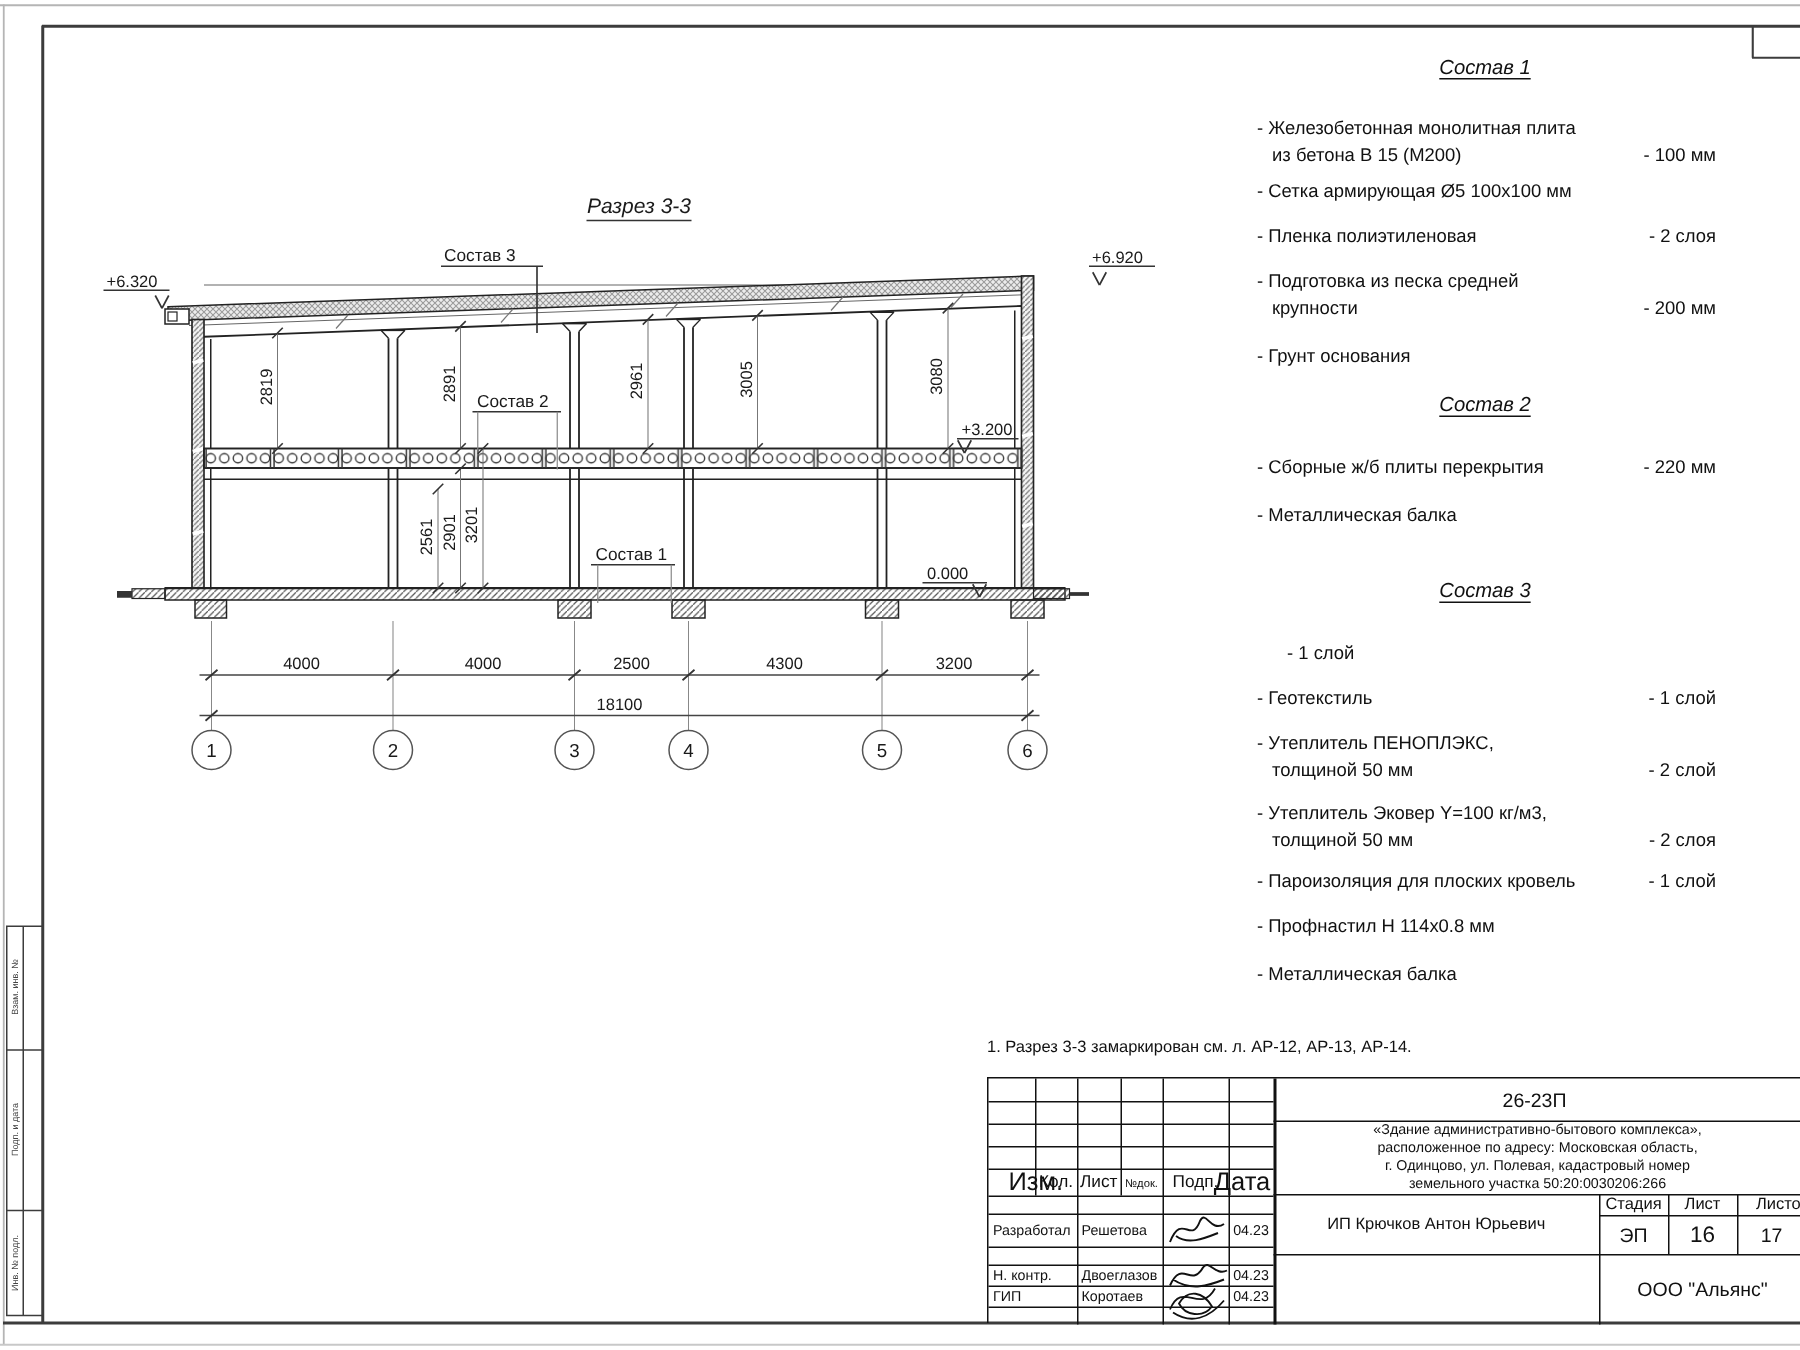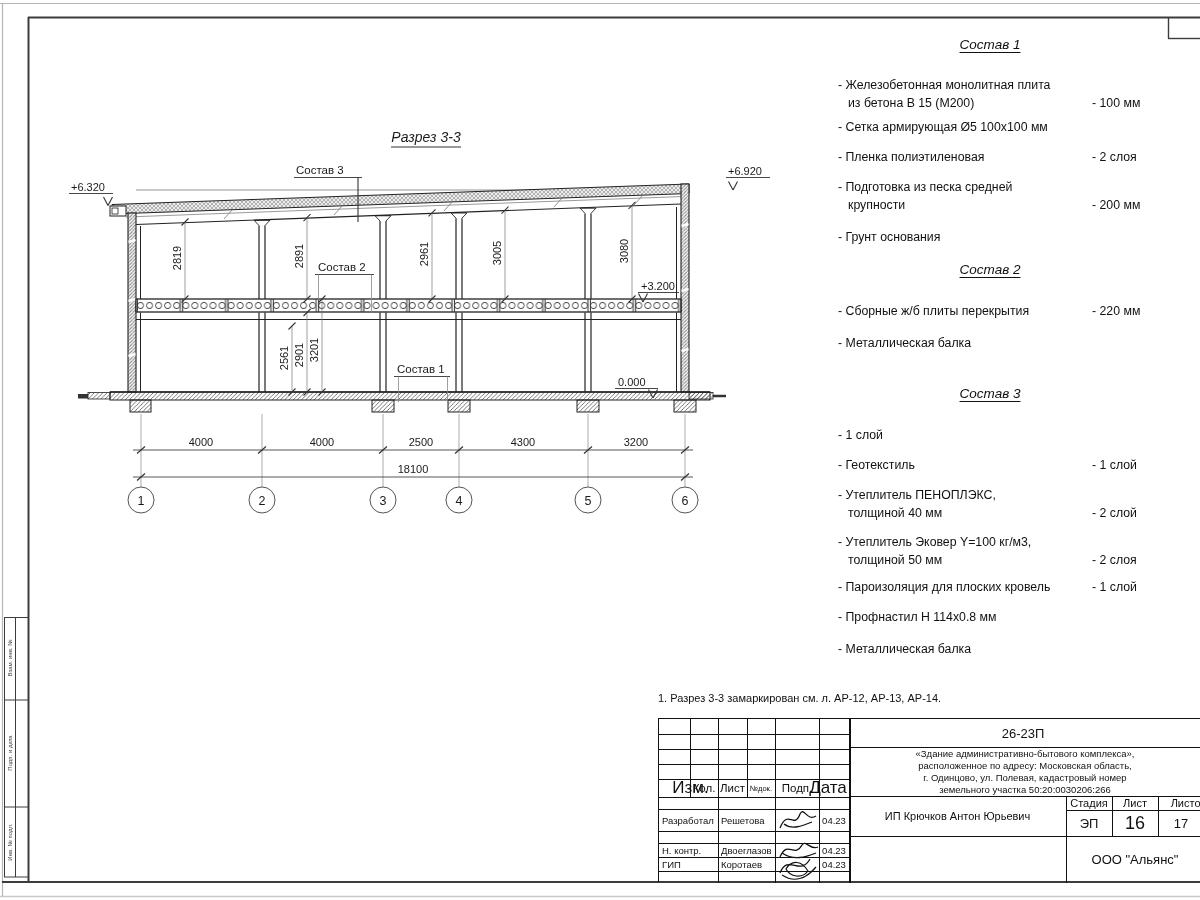--- a/index.html
+++ b/index.html
@@ -14,21 +14,21 @@
   .ttl{font-size:14px;font-style:italic;}
   .marg{font-size:6px;fill:#444;}
 
   
   .comp-h{position:absolute;left:832px;width:316px;text-align:center;font-style:italic;
           font-size:13.5px;line-height:20px;}
   .comp-h span{text-decoration:underline;text-underline-offset:3px;}
   .comp-item{position:absolute;left:838px;width:306px;display:flex;align-items:flex-end;
              font-size:12.3px;line-height:18px;}
   .comp-item .nm{width:244px;white-space:pre-line;padding-left:10px;text-indent:-10px;}
-  .comp-item .val{flex:1;white-space:nowrap;}
+  .comp-item .val{flex:1;white-space:nowrap;margin-left:20px;}
 
   .note{position:absolute;left:658px;top:692px;font-size:11px;}
 
   
   #tb{position:absolute;left:658px;top:718px;width:542px;height:164px;
       border-top:1.5px solid #111;border-left:1.5px solid #111;box-sizing:border-box;}
   #tb .l{position:absolute;background:#111;}
   #tb .c{position:absolute;display:flex;align-items:center;justify-content:center;
          text-align:center;white-space:pre-line;}
   #tb .lf{justify-content:flex-start;text-align:center;}
@@ -338,21 +338,21 @@
   <div class="comp-h" style="top:384px"><span>Состав 3</span></div>
   <div class="comp-item" style="top:426px">
         <span class="val">- 1 слой</span>
       </div>
   <div class="comp-item" style="top:456px">
         <span class="nm">- Геотекстиль</span>
         <span class="val">- 1 слой</span>
       </div>
   <div class="comp-item" style="top:486px">
         <span class="nm">- Утеплитель ПЕНОПЛЭКС,
-толщиной 40 мм</span>
+толщиной 50 мм</span>
         <span class="val">- 2 слой</span>
       </div>
   <div class="comp-item" style="top:533px">
         <span class="nm">- Утеплитель Эковер Y=100 кг/м3,
 толщиной 50 мм</span>
         <span class="val">- 2 слоя</span>
       </div>
   <div class="comp-item" style="top:578px">
         <span class="nm">- Пароизоляция для плоских кровель</span>
         <span class="val">- 1 слой</span>
@@ -427,18 +427,18 @@
   <div class="c" style="left:190px;top:0;width:348px;height:28px;font-size:13px">26-23П</div>
   <div class="c" style="left:190px;top:28px;width:352px;height:49px;font-size:9.5px;line-height:12px">«Здание административно-бытового комплекса»,
 расположенное по адресу: Московская область,
 г. Одинцово, ул. Полевая, кадастровый номер
 земельного участка 50:20:0030206:266</div>
   <div class="c" style="left:190px;top:77px;width:217px;height:40px;font-size:11px">ИП Крючков Антон Юрьевич</div>
   <div class="c" style="left:407px;top:77px;width:46px;height:14px;font-size:11px">Стадия</div>
   <div class="c" style="left:453px;top:77px;width:46px;height:14px;font-size:11px">Лист</div>
   <div class="c" style="left:499px;top:77px;width:61px;height:14px;font-size:11px">Листов</div>
   <div class="c" style="left:407px;top:91px;width:46px;height:26px;font-size:13px">ЭП</div>
-  <div class="c" style="left:453px;top:91px;width:46px;height:26px;font-size:18px">16</div>
+  <div class="c" style="left:453px;top:91px;width:46px;height:26px;font-size:15px">16</div>
   <div class="c" style="left:499px;top:91px;width:46px;height:26px;font-size:13px">17</div>
   <div class="c" style="left:407px;top:117px;width:138px;height:47px;font-size:13px">ООО "Альянс"</div>
 </div>
 
 </div>
 
 </body></html>

